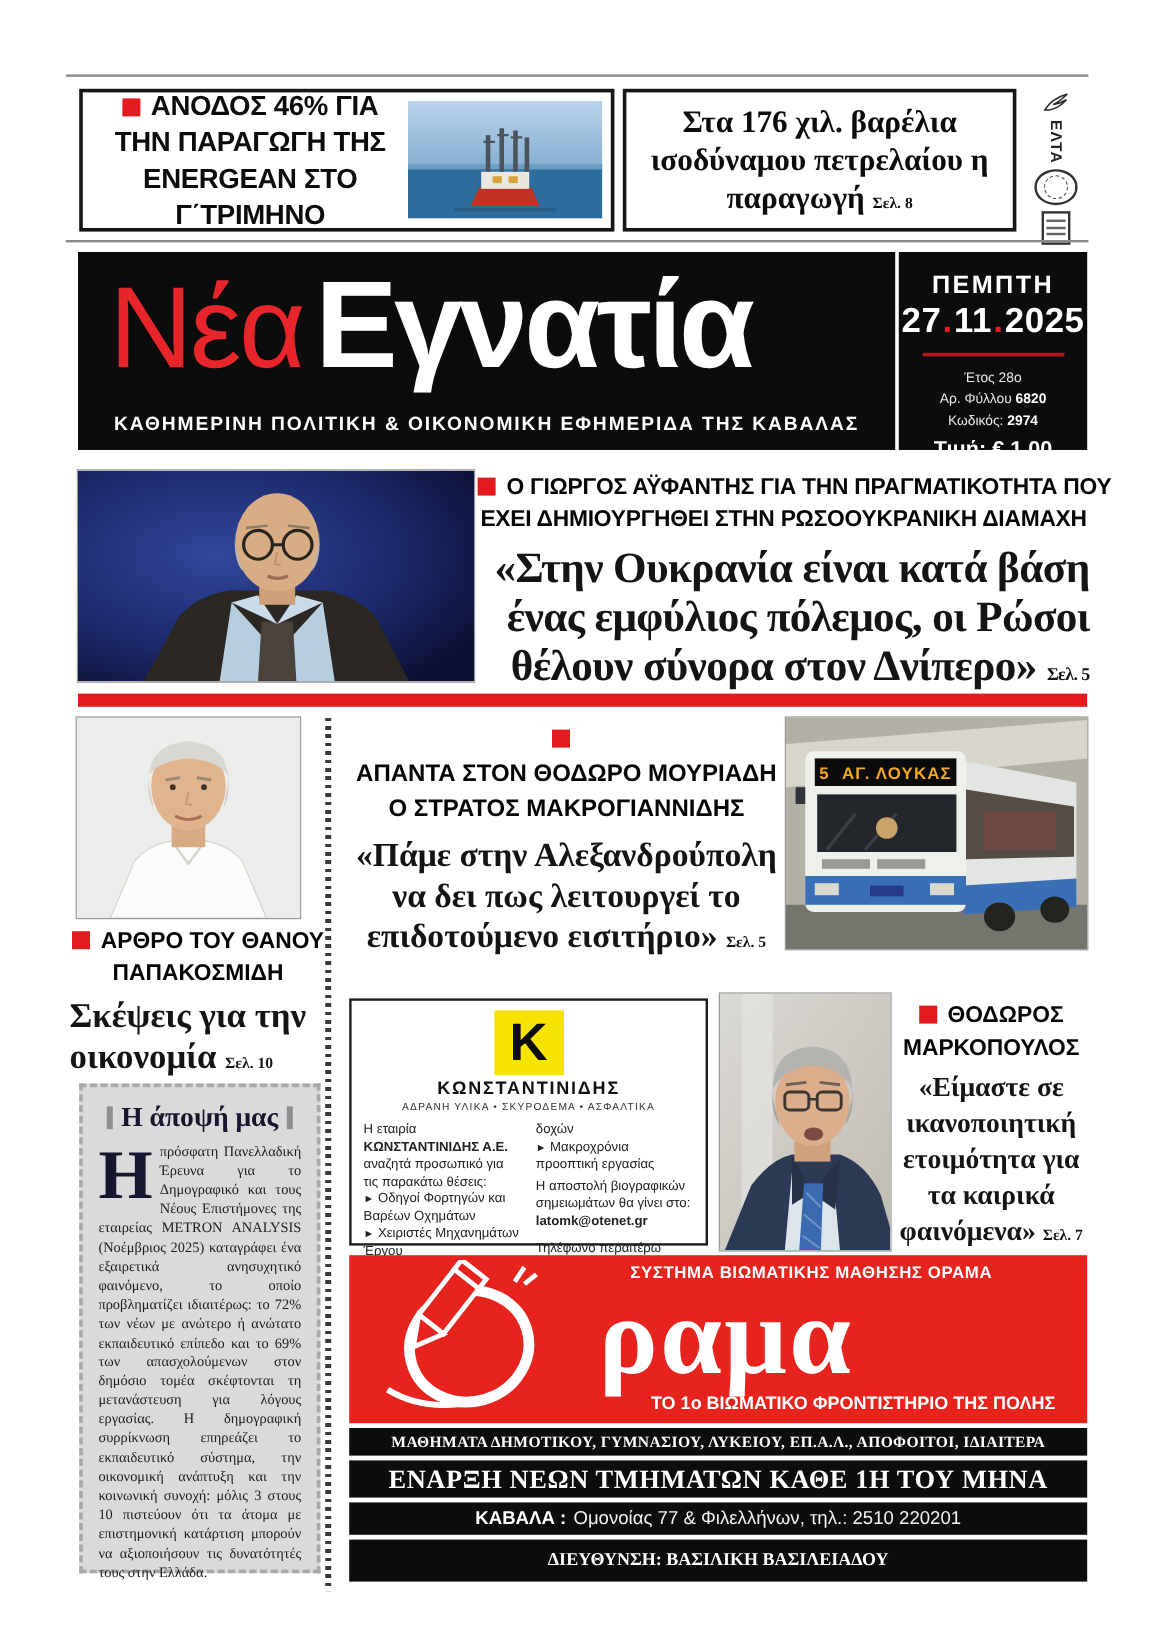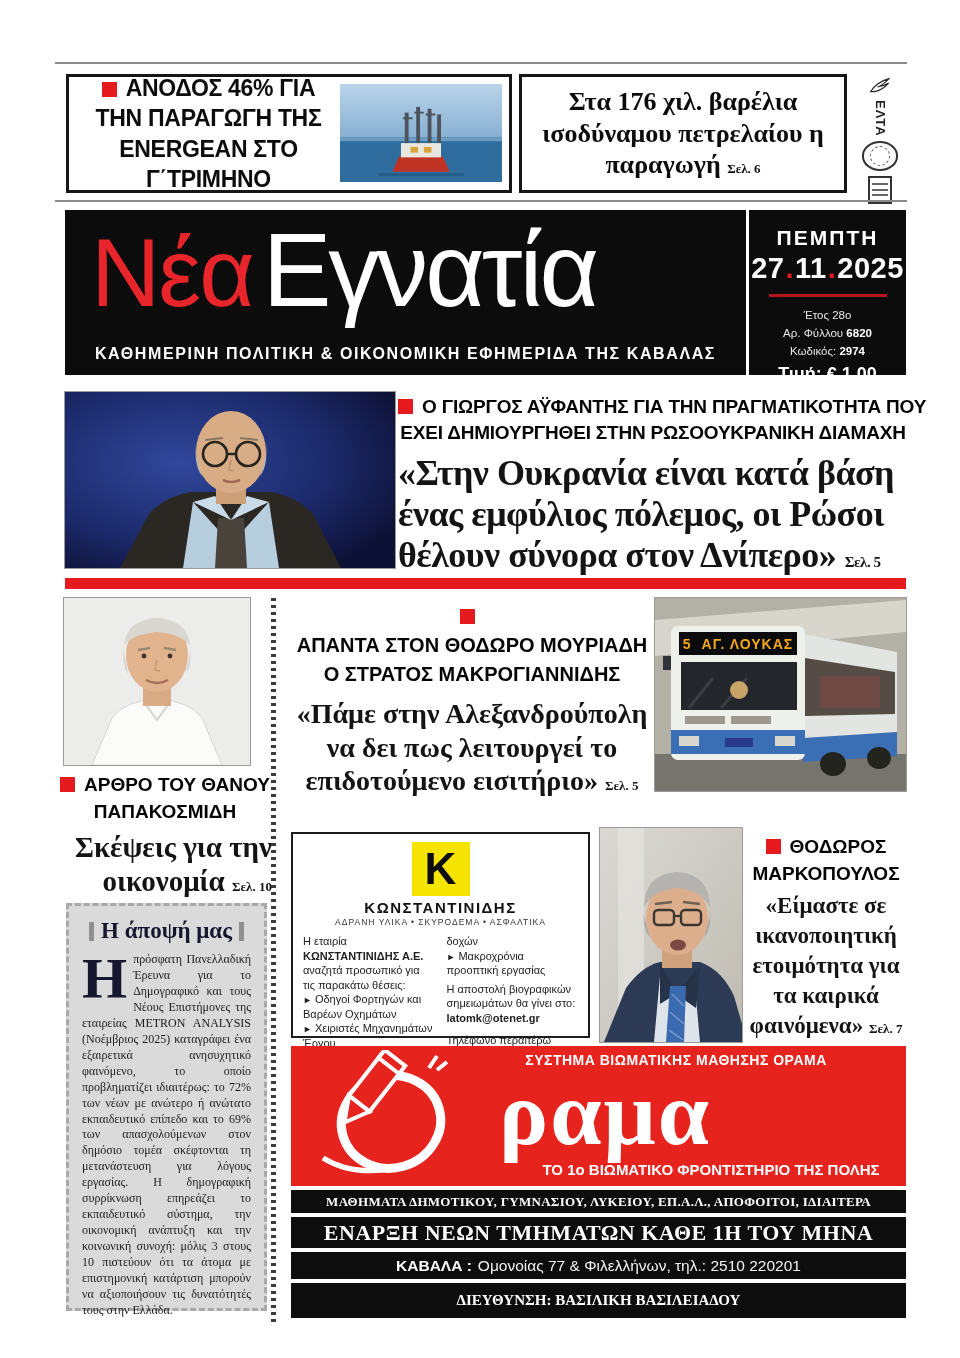--- a/index.html
+++ b/index.html
@@ -29,58 +29,58 @@
            display:flex; align-items:center; justify-content:center; }
   .stamp-in { width:18px; height:18px; border:1px dashed #555; border-radius:50%; }
   .permit { width:24px; height:34px; border:2px solid #333; display:flex; flex-direction:column;
             justify-content:space-evenly; padding:2px; box-sizing:border-box; }
   .permit i { display:block; height:2px; background:#666; }
 
   
   .masthead { position:absolute; background:#0c0c0c; }
   .mh-title { position:absolute; left:26px; top:2px; white-space:nowrap; }
   .mh-red   { color:#e8252a; font-size:96px; font-weight:normal; letter-spacing:-2px; }
-  .mh-white { color:#ffffff; font-size:103px; font-weight:normal; letter-spacing:-3px; margin-left:10px; }
+  .mh-white { color:#ffffff; font-size:103px; font-weight:bold; letter-spacing:-3px; margin-left:10px; }
   .mh-tagline { position:absolute; left:0; right:0; bottom:12px; text-align:center; color:#fff;
                 font-size:16px; font-weight:600; letter-spacing:1.6px; }
   .datebox { position:absolute; background:#0c0c0c; color:#fff; text-align:center; box-sizing:border-box; padding-top:16px; }
   .db-day  { font-size:21px; font-weight:bold; letter-spacing:2px; }
   .db-date { font-size:29px; font-weight:bold; letter-spacing:0.5px; margin-top:2px; }
   .db-dot  { color:#e51a1e; margin:0 1px; }
   .db-rule { width:118px; height:3px; background:#b6151b; margin:9px auto 10px auto; }
   .db-small { font-size:11.5px; color:#e6e6e6; line-height:1.55; }
   .db-small b { color:#fff; }
   .db-price { font-size:18px; font-weight:bold; margin-top:4px; }
 
   
   .photo { position:absolute; overflow:hidden; background:#ddd; outline:1px solid #9a9a9a; }
   .photo svg { display:block; width:100%; height:100%; }
 
   
   .kicker { text-align:center; font-weight:bold; color:#050505; }
   .k-main { font-size:19px; line-height:1.35; letter-spacing:-0.2px; white-space:nowrap; }
-  .h-main { text-align:left; font-weight:bold; font-size:36px; line-height:1.14; letter-spacing:-0.5px;
+  .h-main { text-align:right; font-weight:bold; font-size:36px; line-height:1.14; letter-spacing:-0.5px;
             color:#141414; margin-top:8px; }
   .redbar { position:absolute; background:#e51a1e; }
 
   .k-side { font-size:19px; line-height:1.4; }
-  .h-article { text-align:right; font-weight:bold; font-size:29px; line-height:1.15; color:#141414; margin-top:6px; }
+  .h-article { text-align:left; font-weight:bold; font-size:29px; line-height:1.15; color:#141414; margin-top:6px; }
   .k-bus { font-size:20px; line-height:1.45; }
   .h-bus { text-align:center; font-weight:bold; font-size:28px; line-height:1.2; color:#141414; }
   .k-mark { font-size:19px; line-height:1.4; }
   .h-mark { text-align:center; font-weight:bold; font-size:23px; line-height:1.3; color:#141414; margin-top:4px; }
 
   .vdots { position:absolute; width:5px;
            background:repeating-linear-gradient(#3a3a3a 0 3px, transparent 3px 7px); }
 
   
   .opinion { position:absolute; background:#dadada; border:3px dashed #a8a8a8; box-sizing:border-box;
              padding:12px 13px 12px 13px; }
   .op-title { font-family:"Liberation Serif", serif; font-weight:bold; font-size:23px; color:#16162e;
-              text-align:center; margin-bottom:8px; white-space:nowrap; }
+              margin-bottom:8px; white-space:nowrap; }
   .bar { display:inline-block; width:5px; height:19px; background:#8f8f8f; vertical-align:-3px; margin:0 7px; }
   .op-body { font-family:"Liberation Serif", serif; font-size:12px; line-height:1.33; text-align:justify; color:#1c1c1c; }
   .dropcap { float:left; font-family:"Liberation Serif", serif; font-weight:bold; font-size:58px;
              line-height:0.82; margin:3px 6px 0 0; color:#16162e; }
 
   
   .kad { position:absolute; background:#fff; border:2px solid #1c1c1c; box-sizing:border-box; text-align:center; }
   .k-logo { width:58px; height:54px; background:#f5e400; color:#0d0d0d; font-weight:bold; font-size:44px;
             line-height:54px; margin:8px auto 3px auto; }
   .k-name { font-weight:bold; font-size:15px; letter-spacing:1.5px; color:#111; }
@@ -142,21 +142,21 @@
         <rect x="102" y="32" width="4" height="30" fill="#4d535c"></rect>
         <path d="M66 36 L76 36 M78 30 L88 30 M90 32 L100 32" stroke="#4d535c" stroke-width="2"></path>
         <rect x="74" y="66" width="8" height="6" fill="#d8a43a"></rect>
         <rect x="88" y="66" width="8" height="6" fill="#d8a43a"></rect>
         <path d="M40 95 L130 95" stroke="#24557c" stroke-width="3" opacity="0.6"></path>
       </svg>
     </div>
   </div>
 
   <div class="topbox" style="left:519px;top:74px;width:328px;height:119px">
-    <div class="tr-head serif"><span>Στα 176 χιλ. βαρέλια ισοδύναμου πετρελαίου η παραγωγή</span> <span class="pgref-sm">Σελ. 6</span></div>
+    <div class="tr-head serif"><span>Στα 176 χιλ. βαρέλια ισοδύναμου πετρελαίου η παραγωγή</span> <span class="pgref-sm">Σελ. 8</span></div>
   </div>
 
   <div class="elta">
     <svg width="30" height="24" viewBox="0 0 30 24">
       <path d="M3 20 Q10 8 27 3 Q18 12 12 14 Q20 13 26 9 Q18 18 8 20 Z" fill="none" stroke="#2a2a2a" stroke-width="1.6"></path>
     </svg>
     <div class="elta-word">ΕΛΤΑ</div>
     <div class="stamp">
         <div class="stamp-in"></div>
       </div>

